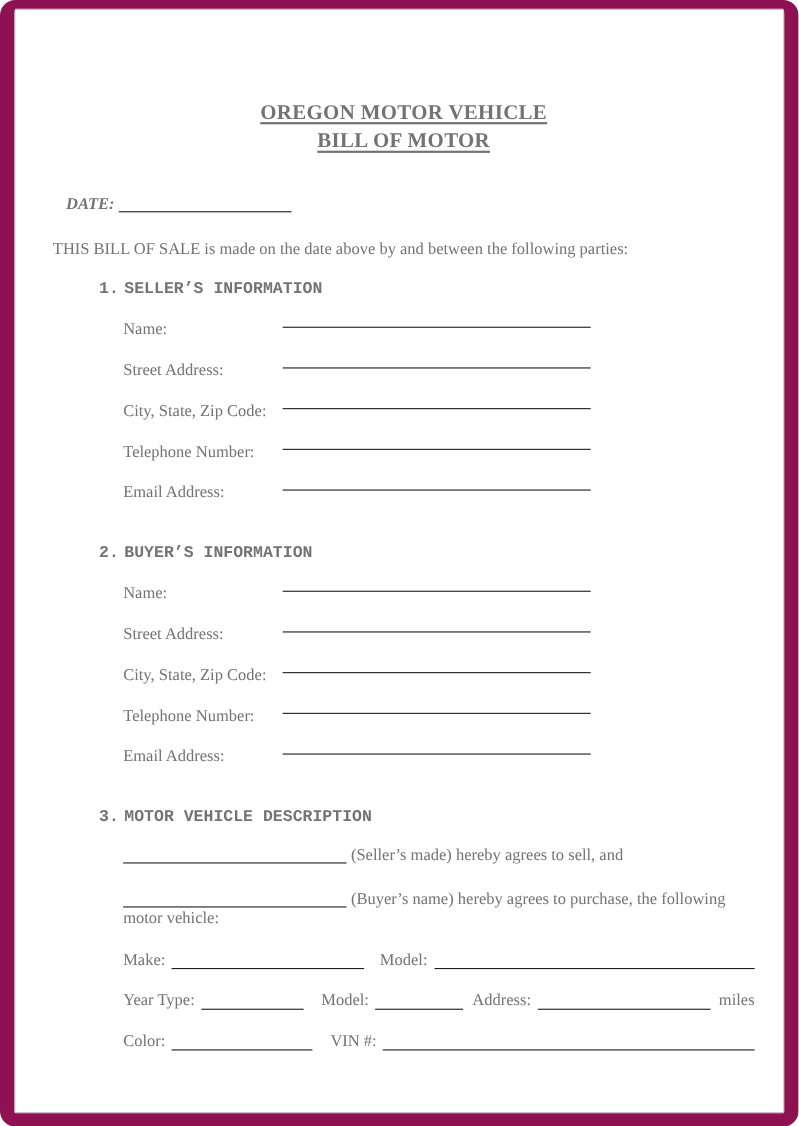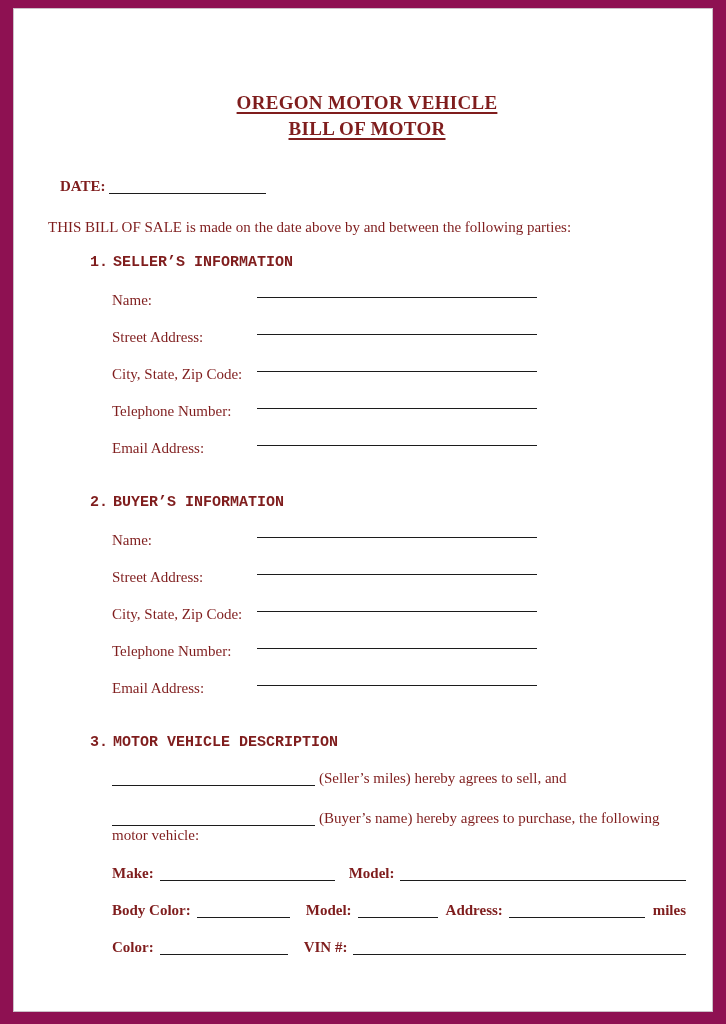--- a/index.html
+++ b/index.html
@@ -11,22 +11,23 @@
     position: relative;
     width: 726px;
     height: 1024px;
     box-sizing: border-box;
     background: #ffffff;
     border-style: solid;
     border-color: #8E1152;
     border-width: 8px 13px 12px 13px;
     box-shadow: inset 0 0 0 1px #cbc0c8;
     font-family: "Liberation Serif", "DejaVu Serif", serif;
-    color: #7f1d1d;
+    color: #737373;
     overflow: hidden;
+    border-radius: 14px;
   }
   .content {
     box-sizing: border-box;
     width: 100%;
     height: 100%;
     padding: 0 27px 0 35px;
     font-size: 15px;
     line-height: 1.15;
   }
   h1.doc-title {
@@ -39,21 +40,21 @@
   }
   h1.doc-title .tline {
     text-decoration: underline;
     text-decoration-thickness: 2px;
     text-underline-offset: 3px;
   }
   .date-row {
     margin-top: 36px;
     margin-left: 12px;
   }
-  .date-label { font-weight: bold; }
+  .date-label { font-weight: bold; font-style: italic; }
   .blank {
     display: inline-block;
     border-bottom: 1.5px solid #1c1c1c;
     height: 0.9em;
     vertical-align: -3px;
   }
   .date-blank { width: 157px; }
   .intro {
     margin: 24px 0 0 0;
   }
@@ -88,21 +89,20 @@
     width: 577px;
   }
   .clause1 { margin-top: 19px; }
   .clause2 { margin-top: 22px; }
   .clause-blank { width: 203px; margin-right: 4px; }
   .vrow {
     margin-top: 21px;
     margin-left: 64px;
     display: flex;
     align-items: flex-end;
-    font-weight: bold;
   }
   .vrow .vlabel {
     line-height: 16px;
     white-space: nowrap;
   }
   .vline {
     border-bottom: 1.5px solid #1c1c1c;
     height: 5px;
     margin-left: 6px;
   }
@@ -178,36 +178,36 @@
     <div class="field-row">
       <span class="field-label">Email Address:</span>
       <span class="field-line"></span>
     </div>
 
     <div class="sec-head sec3">
       <span class="sec-num">3.</span><span>MOTOR VEHICLE DESCRIPTION</span>
     </div>
 
     <div class="clause clause1">
-      <span class="blank clause-blank"></span><span>(Seller’s miles) hereby agrees to sell, and</span>
+      <span class="blank clause-blank"></span><span>(Seller’s made) hereby agrees to sell, and</span>
     </div>
 
     <div class="clause clause2">
       <span class="blank clause-blank"></span><span>(Buyer’s name) hereby agrees to purchase, the following motor vehicle:</span>
     </div>
 
     <div class="vrow">
       <span class="vlabel">Make:</span>
       <span class="vline make-line"></span>
       <span class="vlabel">Model:</span>
       <span class="vline model-line"></span>
     </div>
 
     <div class="vrow">
-      <span class="vlabel">Body Color:</span>
+      <span class="vlabel">Year Type:</span>
       <span class="vline bodytype-line"></span>
       <span class="vlabel">Model:</span>
       <span class="vline year-line"></span>
       <span class="vlabel">Address:</span>
       <span class="vline odometer-line"></span>
       <span class="vlabel">miles</span>
     </div>
 
     <div class="vrow">
       <span class="vlabel">Color:</span>

